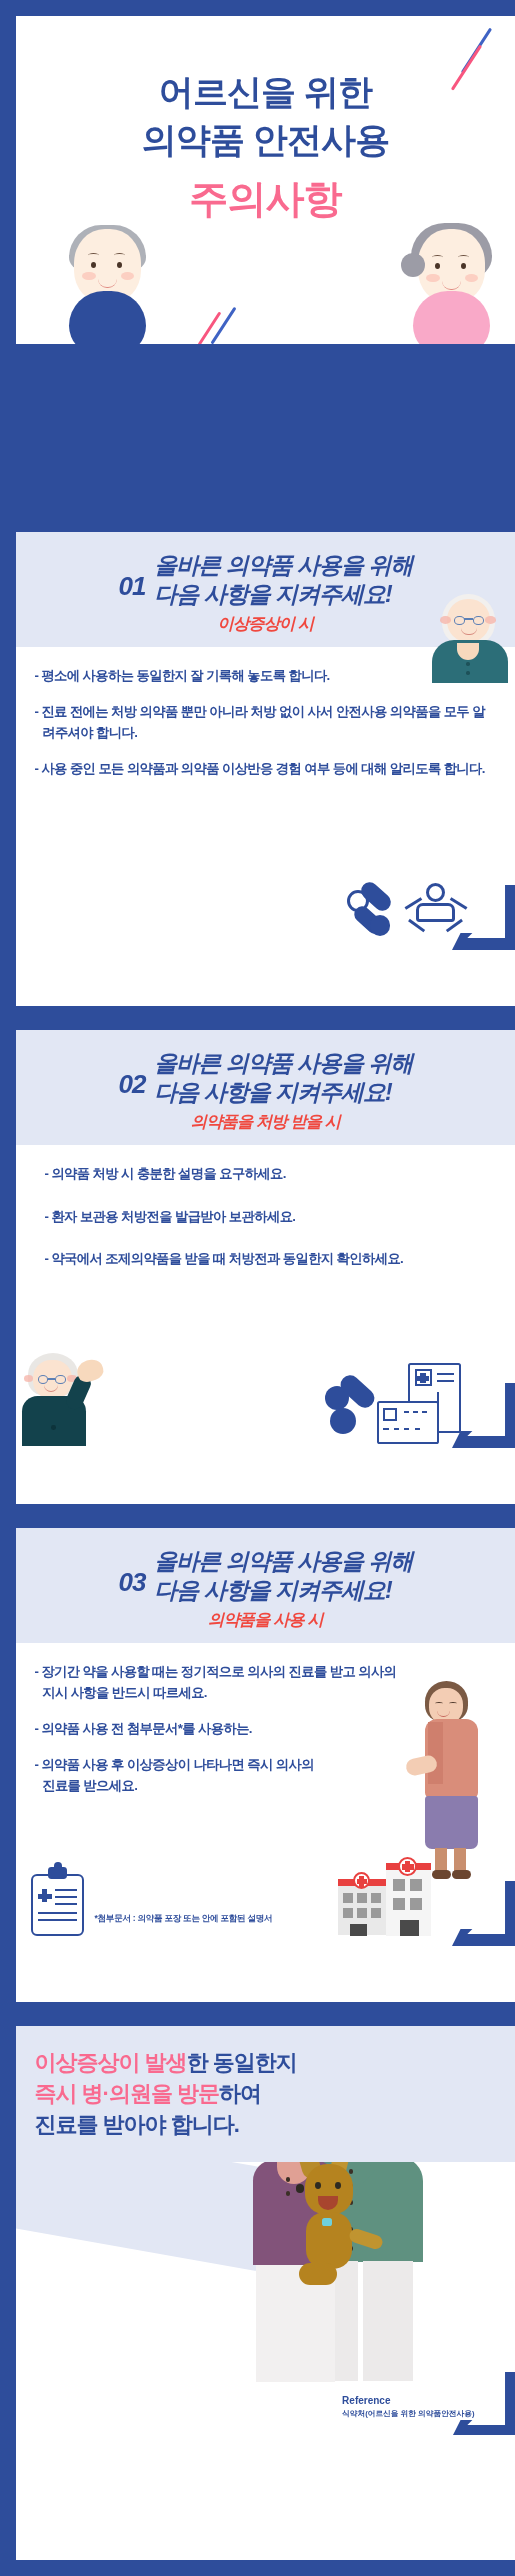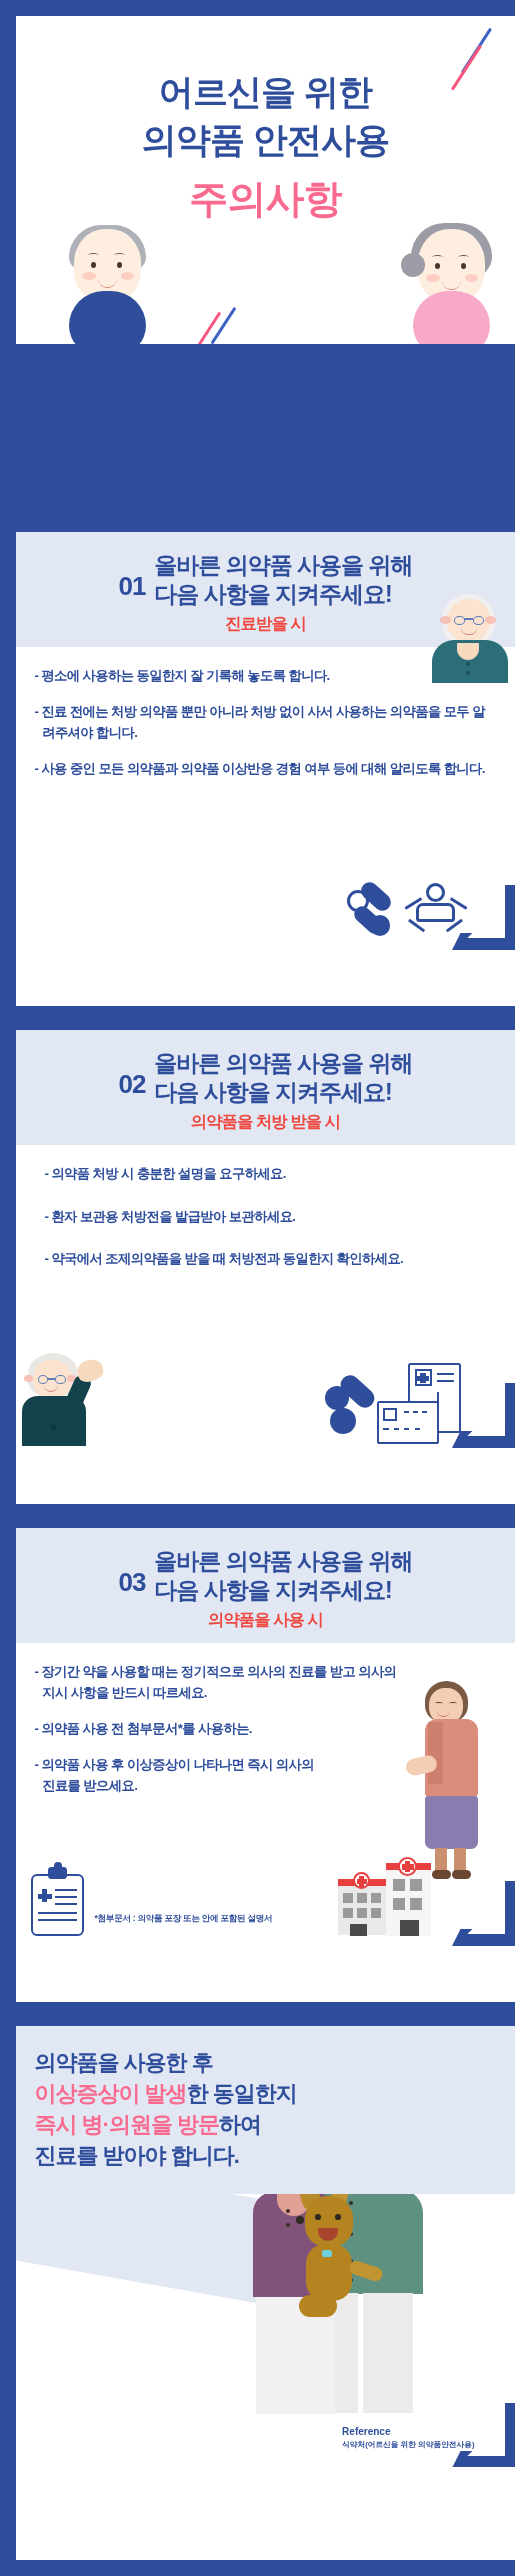--- a/index.html
+++ b/index.html
@@ -100,20 +100,21 @@
   .eye { position:absolute; width:5.2px;height:6px;background:#4a3528;border-radius:50%; z-index:4; }
   .brow{ position:absolute; width:11px;height:4.3px;border-top:1.7px solid #6b5140;border-radius:50% 50% 0 0; z-index:4;}
   .cheek{ position:absolute; width:13.7px;height:8.6px;background:#fbc9bc;border-radius:50%; opacity:.85; z-index:4;}
   .mouth{ position:absolute; width:19px;height:9.4px;border-bottom:1.7px solid #e08a82;border-radius:0 0 19px 19px; z-index:4;}
 
   
   .sec-head {
     background: #e2e7f4;
     padding: 19px 15.5px 12px;
     text-align: center;
+    font-style: italic;
   }
   .sec-head-row { display: flex; align-items: center; justify-content: center; gap: 8.6px; }
   .sec-num {
     color: #2e4d9b; font-weight: 900; font-size: 26px; letter-spacing: -0.9px;
     flex: 0 0 auto; padding-top: 13.7px;
   }
   .sec-title {
     color: #2e4d9b; font-weight: 900; font-size: 23px;
     line-height: 1.26; letter-spacing: -1px; text-align: left;
   }
@@ -208,41 +209,41 @@
 
 <div class="card" style="top:532px; height:474px;">
   <div class="sec-head">
     <div class="sec-head-row">
       <div class="sec-num">01</div>
       <div class="sec-title">
         <div>올바른 의약품 사용을 위해</div>
         <div>다음 사항을 지켜주세요!</div>
       </div>
     </div>
-    <div class="sec-sub">진료받을 시</div>
+    <div class="sec-sub">이상증상이 시</div>
   </div>
   <div class="sec-body" style="height:301px;">
 
     <div class="ill" style="right:5.2px; top:-57px; width:82px; height:89px;">
       <div style="position:absolute;left:13.7px;top:3.4px;width:53px;height:52px;background:#f2f0ee;border-radius:50% 50% 44% 44%;"></div>
       <div style="position:absolute;left:19px;top:8.6px;width:43px;height:43px;background:#fbe3d0;border-radius:48%;"></div>
       <div style="position:absolute;left:26px;top:26px;width:10.3px;height:8.6px;border:1.7px solid #5b7fb5;border-radius:50%;"></div>
       <div style="position:absolute;left:45px;top:26px;width:10.3px;height:8.6px;border:1.7px solid #5b7fb5;border-radius:50%;"></div>
       <div style="position:absolute;left:36px;top:28px;width:8.6px;height:1.7px;background:#5b7fb5;"></div>
       <div style="position:absolute;left:33px;top:38px;width:15.5px;height:6.9px;border-bottom:1.7px solid #d78a7e;border-radius:0 0 15.5px 15.5px;"></div>
       <div style="position:absolute;left:12px;top:26px;width:10.3px;height:7.7px;background:#f6b7ab;border-radius:50%;opacity:.8;"></div>
       <div style="position:absolute;left:57px;top:26px;width:10.3px;height:7.7px;background:#f6b7ab;border-radius:50%;opacity:.8;"></div>
       <div style="position:absolute;left:3.4px;top:50px;width:76px;height:43px;background:#2c6e78;border-radius:22px 22px 0 0;"></div>
       <div style="position:absolute;left:29px;top:53px;width:22px;height:17px;background:#f7d9bd;border-radius:0 0 12px 12px;"></div>
       <div style="position:absolute;left:38px;top:72px;width:3.4px;height:3.4px;background:#1d5159;border-radius:50%;"></div>
       <div style="position:absolute;left:38px;top:81px;width:3.4px;height:3.4px;background:#1d5159;border-radius:50%;"></div>
     </div>
 
     <div class="bullet">- 평소에 사용하는 동일한지 잘 기록해 놓도록 합니다.</div>
-    <div class="bullet">- 진료 전에는 처방 의약품 뿐만 아니라 처방 없이 사서 사용하는 의약품을 모두 알려주셔야 합니다.</div>
+    <div class="bullet">- 진료 전에는 처방 의약품 뿐만 아니라 처방 없이 사서 안전사용 의약품을 모두 알려주셔야 합니다.</div>
     <div class="bullet">- 사용 중인 모든 의약품과 의약품 이상반응 경험 여부 등에 대해 알리도록 합니다.</div>
 
     <div class="ill" style="right:115px; bottom:6.9px; width:57px; height:57px;">
       <div style="position:absolute;left:3.4px;top:5.2px;width:22px;height:22px;border:3.4px solid #2e4d9b;border-radius:50%;"></div>
       <div style="position:absolute;left:15.5px;top:3.4px;width:34px;height:17px;background:#2e4d9b;border-radius:10.3px;transform:rotate(42deg);"></div>
       <div style="position:absolute;left:8.6px;top:27.5px;width:33px;height:16.3px;background:#2e4d9b;border-radius:9.4px;transform:rotate(42deg);"></div>
       <div style="position:absolute;left:26px;top:31px;width:20.6px;height:20.6px;background:#2e4d9b;border-radius:50%;"></div>
     </div>
 
     <div class="ill" style="right:50px; bottom:5.2px; width:62px; height:62px;">
@@ -399,21 +400,20 @@
 
     <svg class="corner-arrow" viewBox="0 0 76 76">
       <polygon points="0,76 76,76 76,0 62,0 62,56 10,56" fill="#2e4d9b"></polygon>
       <polygon points="18,62 62,62 62,18" fill="#ffffff"></polygon>
     </svg>
   </div>
 </div>
 
 <div class="card" id="final" style="top:2026px; height:534px;">
   <div class="final-head">
-    <div class="final-line">의약품을 사용한 후</div>
     <div class="final-line">
       <span class="pink">이상증상이 발생</span><span>한 동일한지</span>
     </div>
     <div class="final-line">
       <span class="pink">즉시 병·의원을 방문</span><span>하여</span>
     </div>
     <div class="final-line">진료를 받아야 합니다.</div>
   </div>
 
   <div class="final-body">

